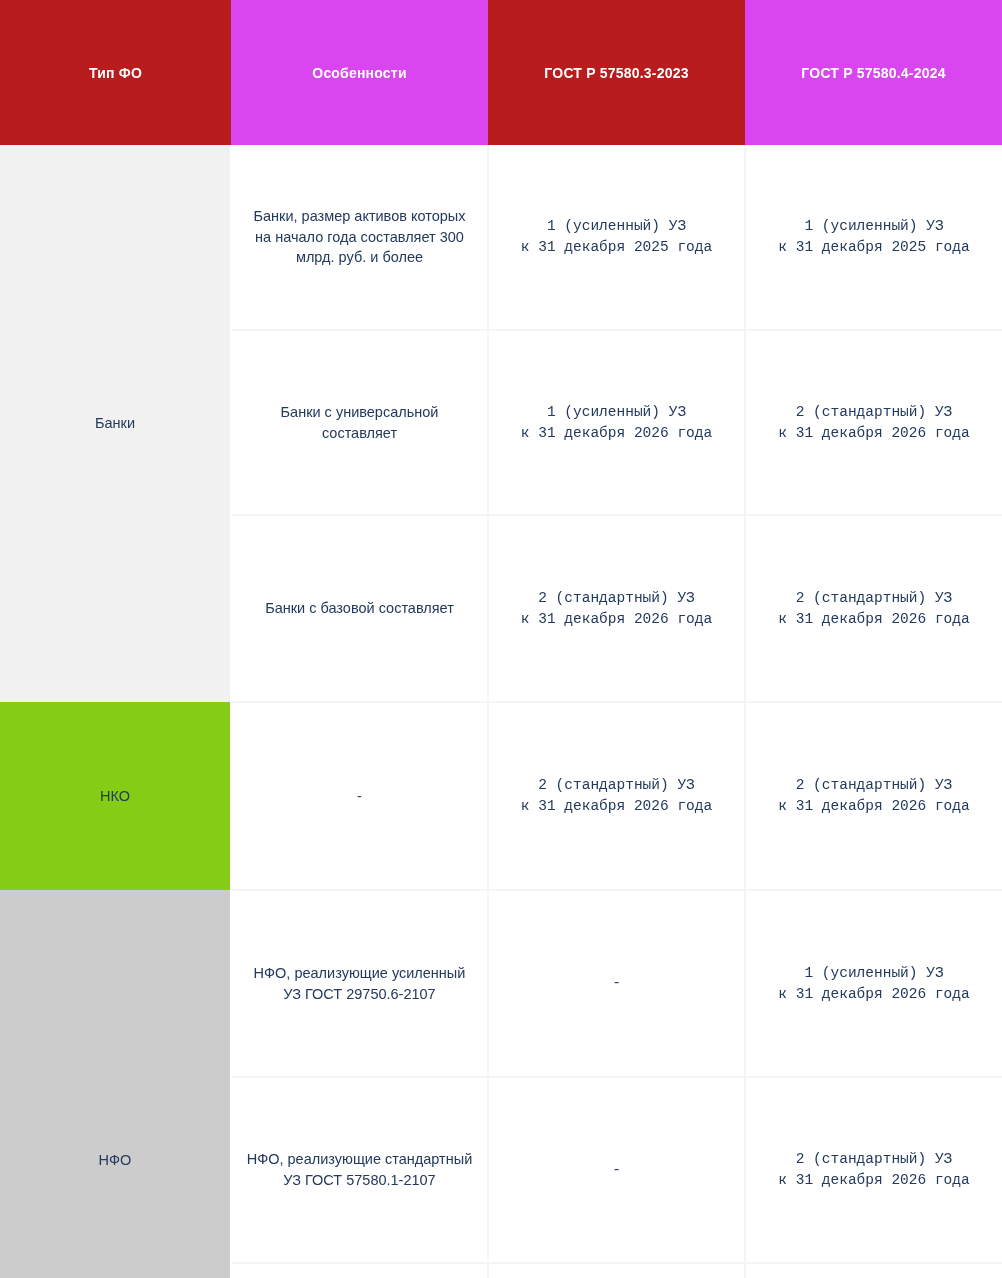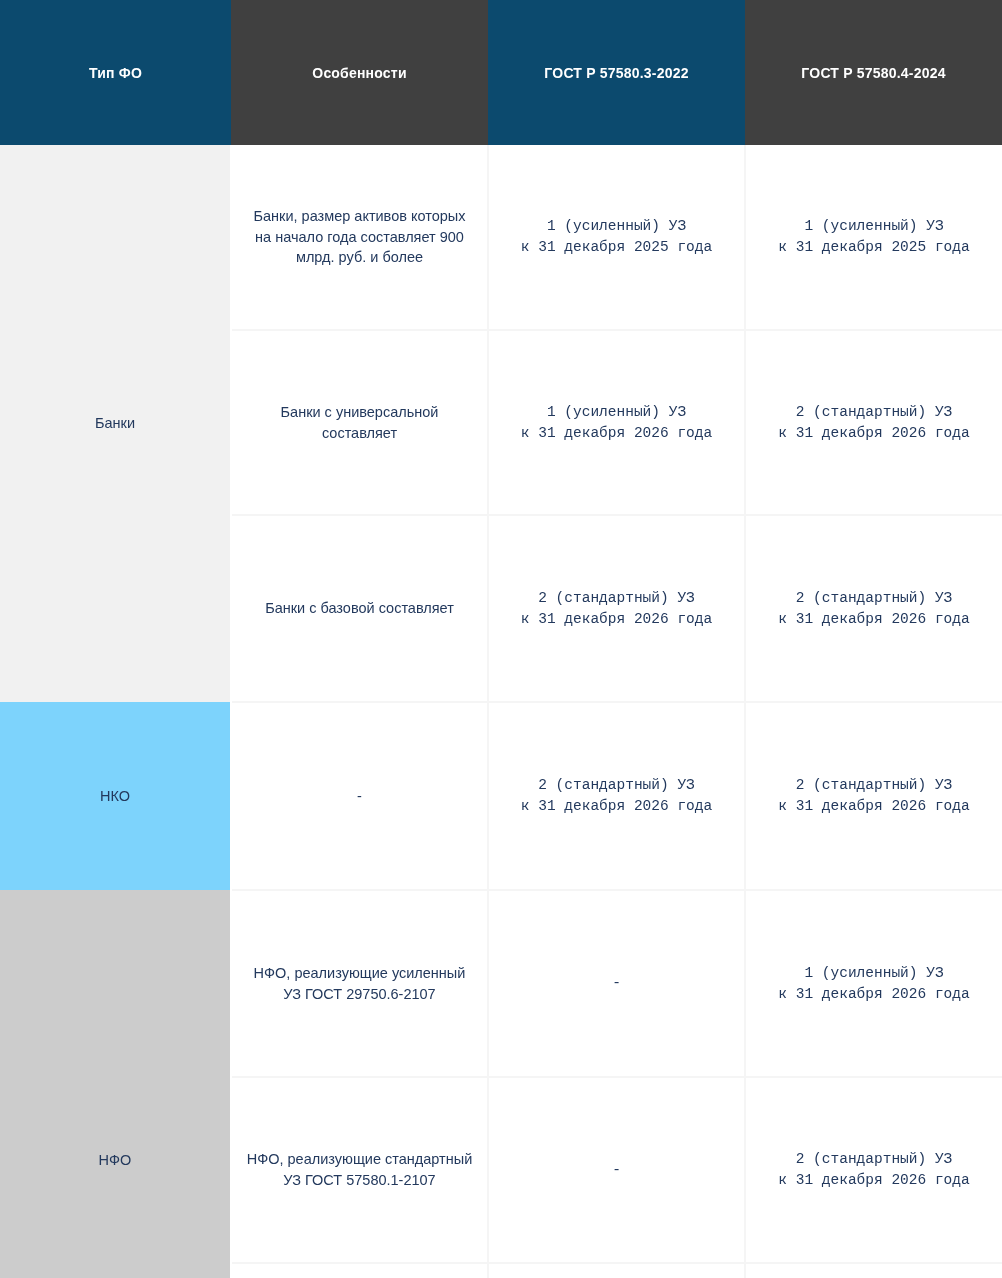--- a/index.html
+++ b/index.html
@@ -37,22 +37,22 @@
     height: 145px;
     padding: 0 12px;
     text-align: center;
     vertical-align: middle;
     color: #ffffff;
     font-size: 14px;
     font-weight: bold;
     letter-spacing: 0.2px;
     border: none;
   }
-  th.h-light { background: #0c4a6e; }
-  th.h-dark  { background: #404040; }
+  th.h-light { background: #b91c1c; }
+  th.h-dark  { background: #d946ef; }
 
   
   tbody td {
     vertical-align: middle;
     text-align: center;
     color: #23395d;
     font-size: 14.5px;
     line-height: 1.42;
     background: #ffffff;
     border-right: 2px solid #f5f5f5;
@@ -62,21 +62,21 @@
   tbody td:last-child { border-right: none; }
 
   
   td.group-cell {
     border-right: 2px solid #ffffff;
     border-bottom: none;
     font-size: 14.5px;
     padding: 0 26px;
   }
   td.group-banks { background: #f1f1f1; }
-  td.group-nko   { background: #7dd3fc; }
+  td.group-nko   { background: #84cc16; }
   td.group-nfo   { background: #cccccc; }
 
   
   tr.r-1 td { height: 164px; }
   tr.r-2 td { height: 163px; }
   tr.r-3 td { height: 165px; }
   tr.r-4 td { height: 166px; }
   tr.r-5 td { height: 165px; }
   tr.r-6 td { height: 164px; }
   tr.r-7 td { height: 146px; }
@@ -93,31 +93,31 @@
       <col class="c1">
         <col class="c2">
         <col class="c3">
         <col class="c4">
     </colgroup>
 
     <thead>
       <tr>
         <th class="h-light">Тип ФО</th>
         <th class="h-dark">Особенности</th>
-        <th class="h-light">ГОСТ Р 57580.3-2022</th>
+        <th class="h-light">ГОСТ Р 57580.3-2023</th>
         <th class="h-dark">ГОСТ Р 57580.4-2024</th>
       </tr>
     </thead>
 
     <tbody>
 
       <tr class="r-1">
         <td class="group-cell group-banks" rowspan="3">Банки</td>
         <td>
-          <span class="cell-text">Банки, размер активов которых на начало года составляет 900 млрд. руб. и более</span>
+          <span class="cell-text">Банки, размер активов которых на начало года составляет 300 млрд. руб. и более</span>
         </td>
         <td>
           <span class="cell-line">1 (усиленный) УЗ</span>
           <span class="cell-line">к 31 декабря 2025 года</span>
         </td>
         <td>
           <span class="cell-line">1 (усиленный) УЗ</span>
           <span class="cell-line">к 31 декабря 2025 года</span>
         </td>
       </tr>

